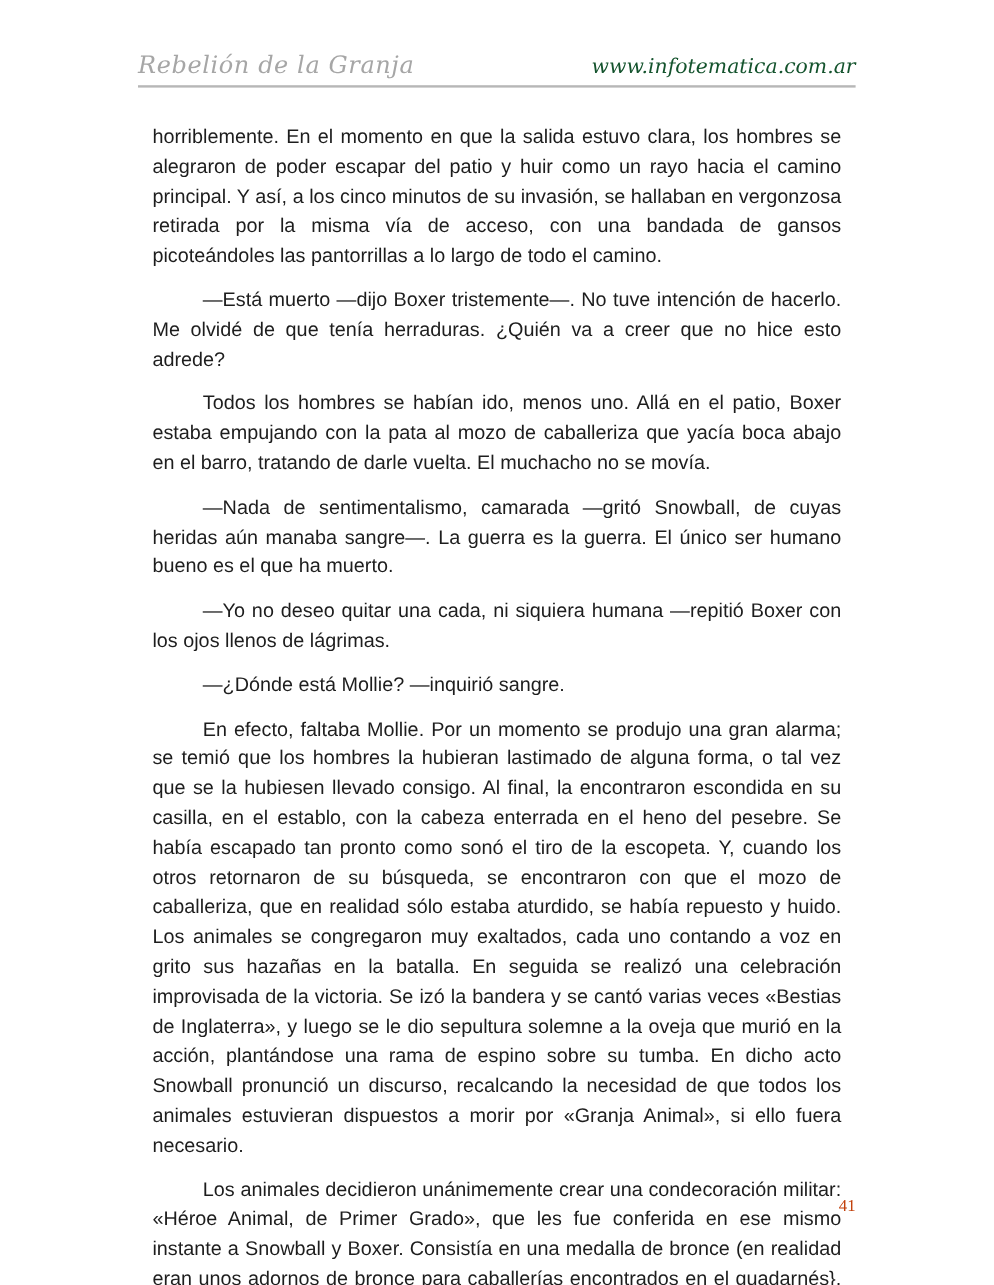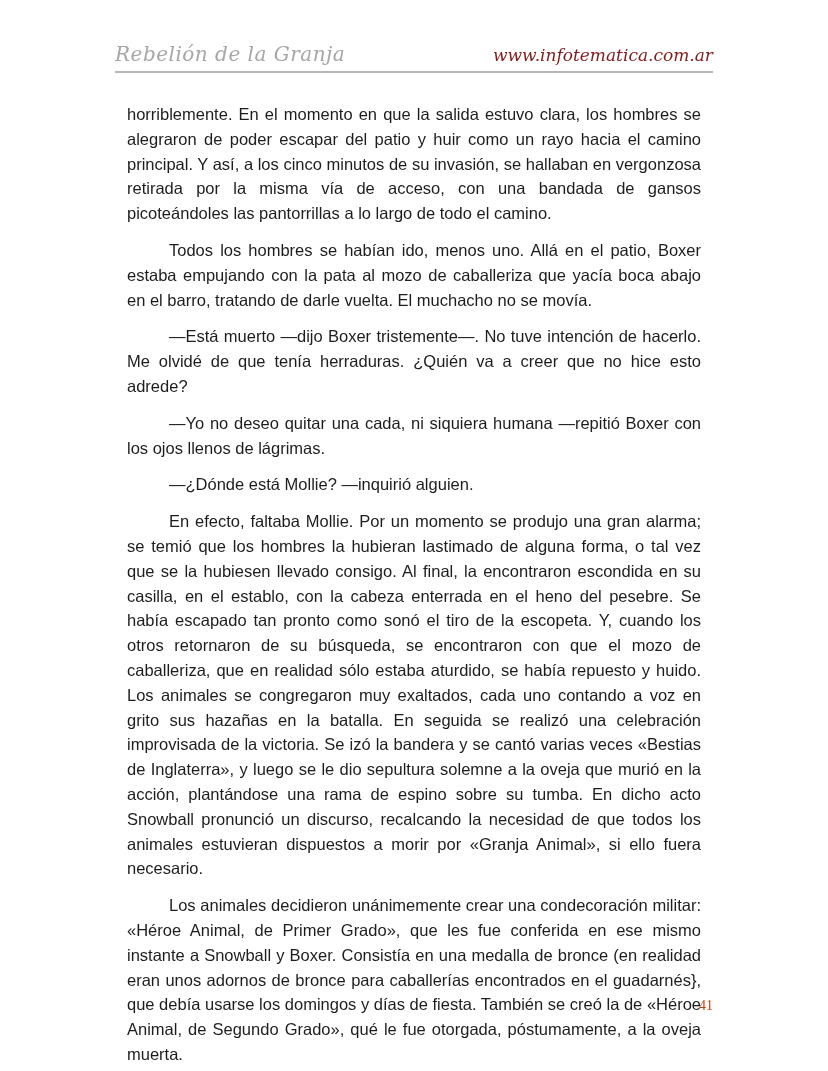--- a/index.html
+++ b/index.html
@@ -28,21 +28,21 @@
     font-family: "DejaVu Serif", serif;
     font-style: italic;
     font-size: 20px;
     letter-spacing: 0.5px;
     color: #a6a6a6;
   }
   .site-url {
     font-family: "DejaVu Serif", serif;
     font-style: italic;
     font-size: 17px;
-    color: #7f1d1d;
+    color: #14532d;
   }
   .header-rule {
     position: absolute;
     top: 71px;
     left: 115px;
     width: 598px;
     height: 0;
     border: none;
     border-top: 2px solid #b7b7b7;
     margin: 0;
@@ -85,24 +85,25 @@
 
   <header class="page-header">
     <span class="book-title">Rebelión de la Granja</span>
     <span class="site-url">www.infotematica.com.ar</span>
   </header>
 
   <hr class="header-rule">
 
   <main class="page-body">
     <p class="continued">horriblemente. En el momento en que la salida estuvo clara, los hombres se alegraron de poder escapar del patio y huir como un rayo hacia el camino principal. Y así, a los cinco minutos de su invasión, se hallaban en vergonzosa retirada por la misma vía de acceso, con una bandada de gansos picoteándoles las pantorrillas a lo largo de todo el camino.</p>
+    <p>—Está muerto —dijo Boxer tristemente—. No tuve intención de hacerlo. Me olvidé de que tenía herraduras. ¿Quién va a creer que no hice esto adrede?</p>
     <p>Todos los hombres se habían ido, menos uno. Allá en el patio, Boxer estaba empujando con la pata al mozo de caballeriza que yacía boca abajo en el barro, tratando de darle vuelta. El muchacho no se movía.</p>
-    <p>—Está muerto —dijo Boxer tristemente—. No tuve intención de hacerlo. Me olvidé de que tenía herraduras. ¿Quién va a creer que no hice esto adrede?</p>
+    <p>—Nada de sentimentalismo, camarada —gritó Snowball, de cuyas heridas aún manaba sangre—. La guerra es la guerra. El único ser humano bueno es el que ha muerto.</p>
     <p>—Yo no deseo quitar una cada, ni siquiera humana —repitió Boxer con los ojos llenos de lágrimas.</p>
-    <p>—¿Dónde está Mollie? —inquirió alguien.</p>
+    <p>—¿Dónde está Mollie? —inquirió sangre.</p>
     <p>En efecto, faltaba Mollie. Por un momento se produjo una gran alarma; se temió que los hombres la hubieran lastimado de alguna forma, o tal vez que se la hubiesen llevado consigo. Al final, la encontraron escondida en su casilla, en el establo, con la cabeza enterrada en el heno del pesebre. Se había escapado tan pronto como sonó el tiro de la escopeta. Y, cuando los otros retornaron de su búsqueda, se encontraron con que el mozo de caballeriza, que en realidad sólo estaba aturdido, se había repuesto y huido. Los animales se congregaron muy exaltados, cada uno contando a voz en grito sus hazañas en la batalla. En seguida se realizó una celebración improvisada de la victoria. Se izó la bandera y se cantó varias veces «Bestias de Inglaterra», y luego se le dio sepultura solemne a la oveja que murió en la acción, plantándose una rama de espino sobre su tumba. En dicho acto Snowball pronunció un discurso, recalcando la necesidad de que todos los animales estuvieran dispuestos a morir por «Granja Animal», si ello fuera necesario.</p>
     <p>Los animales decidieron unánimemente crear una condecoración militar: «Héroe Animal, de Primer Grado», que les fue conferida en ese mismo instante a Snowball y Boxer. Consistía en una medalla de bronce (en realidad eran unos adornos de bronce para caballerías encontrados en el guadarnés}, que debía usarse los domingos y días de fiesta. También se creó la de «Héroe Animal, de Segundo Grado», qué le fue otorgada, póstumamente, a la oveja muerta.</p>
   </main>
 
   <footer class="page-footer">
     <span class="page-number">41</span>
   </footer>
 
 </div>
 

